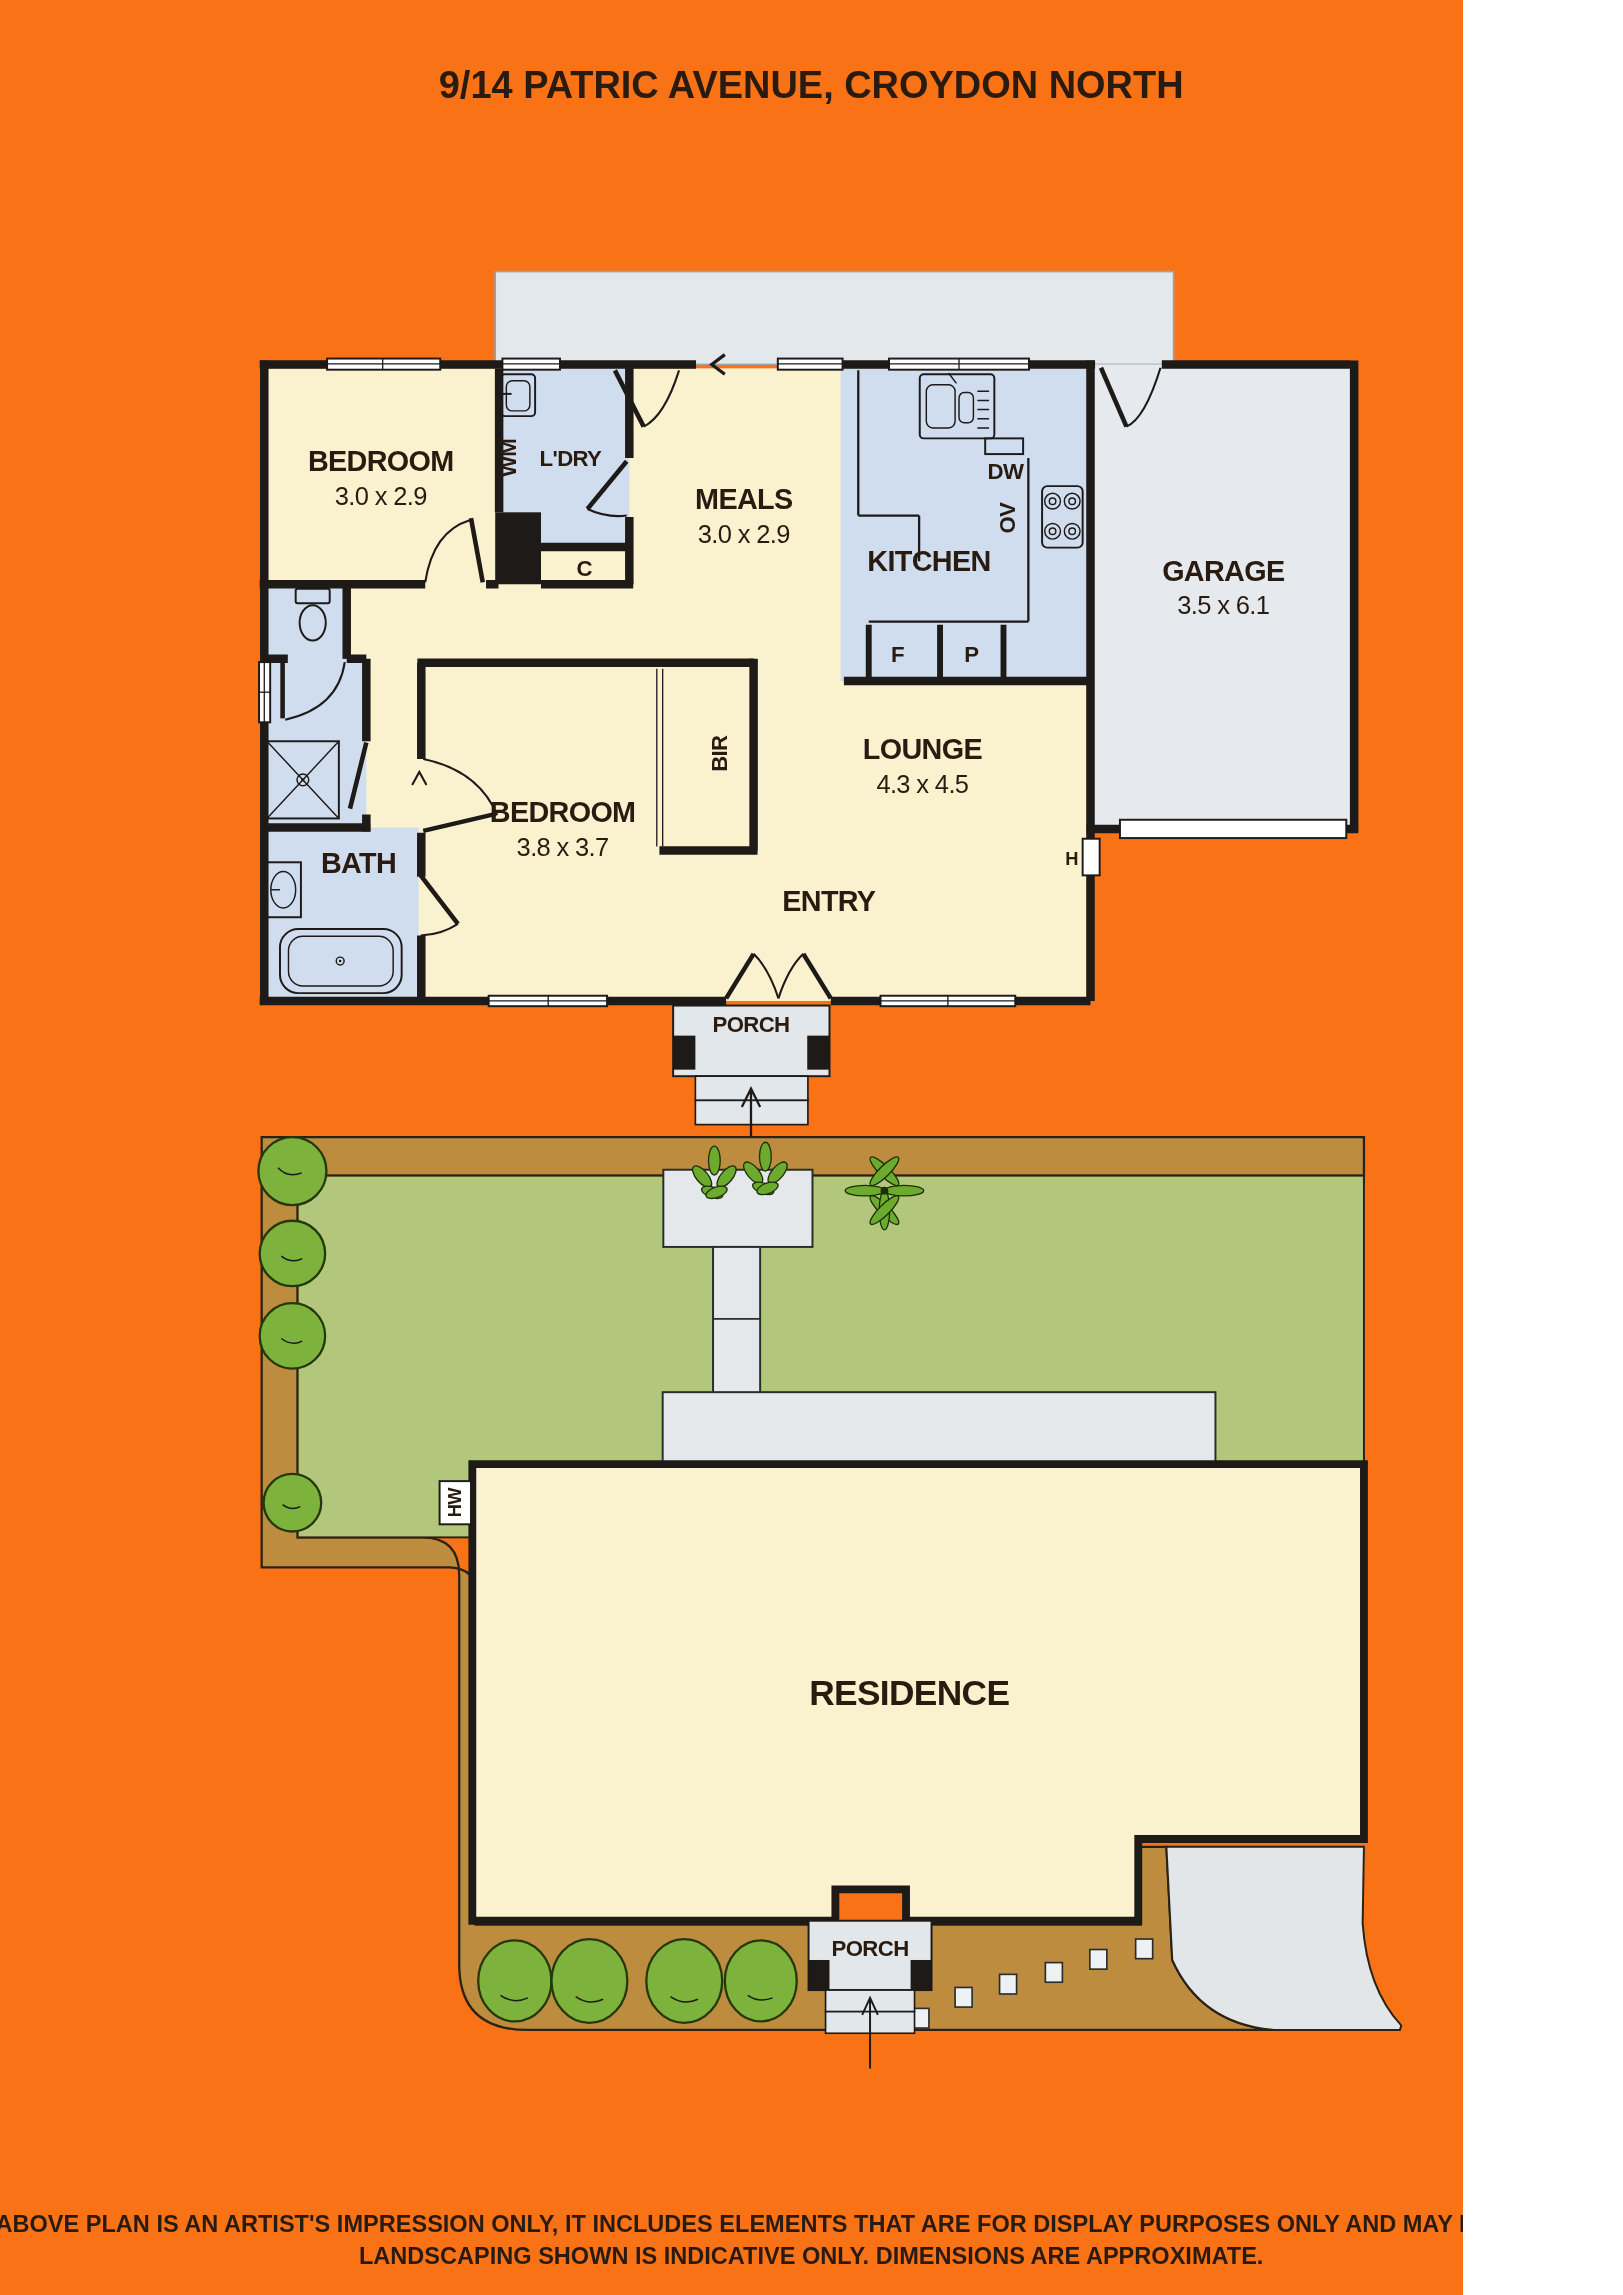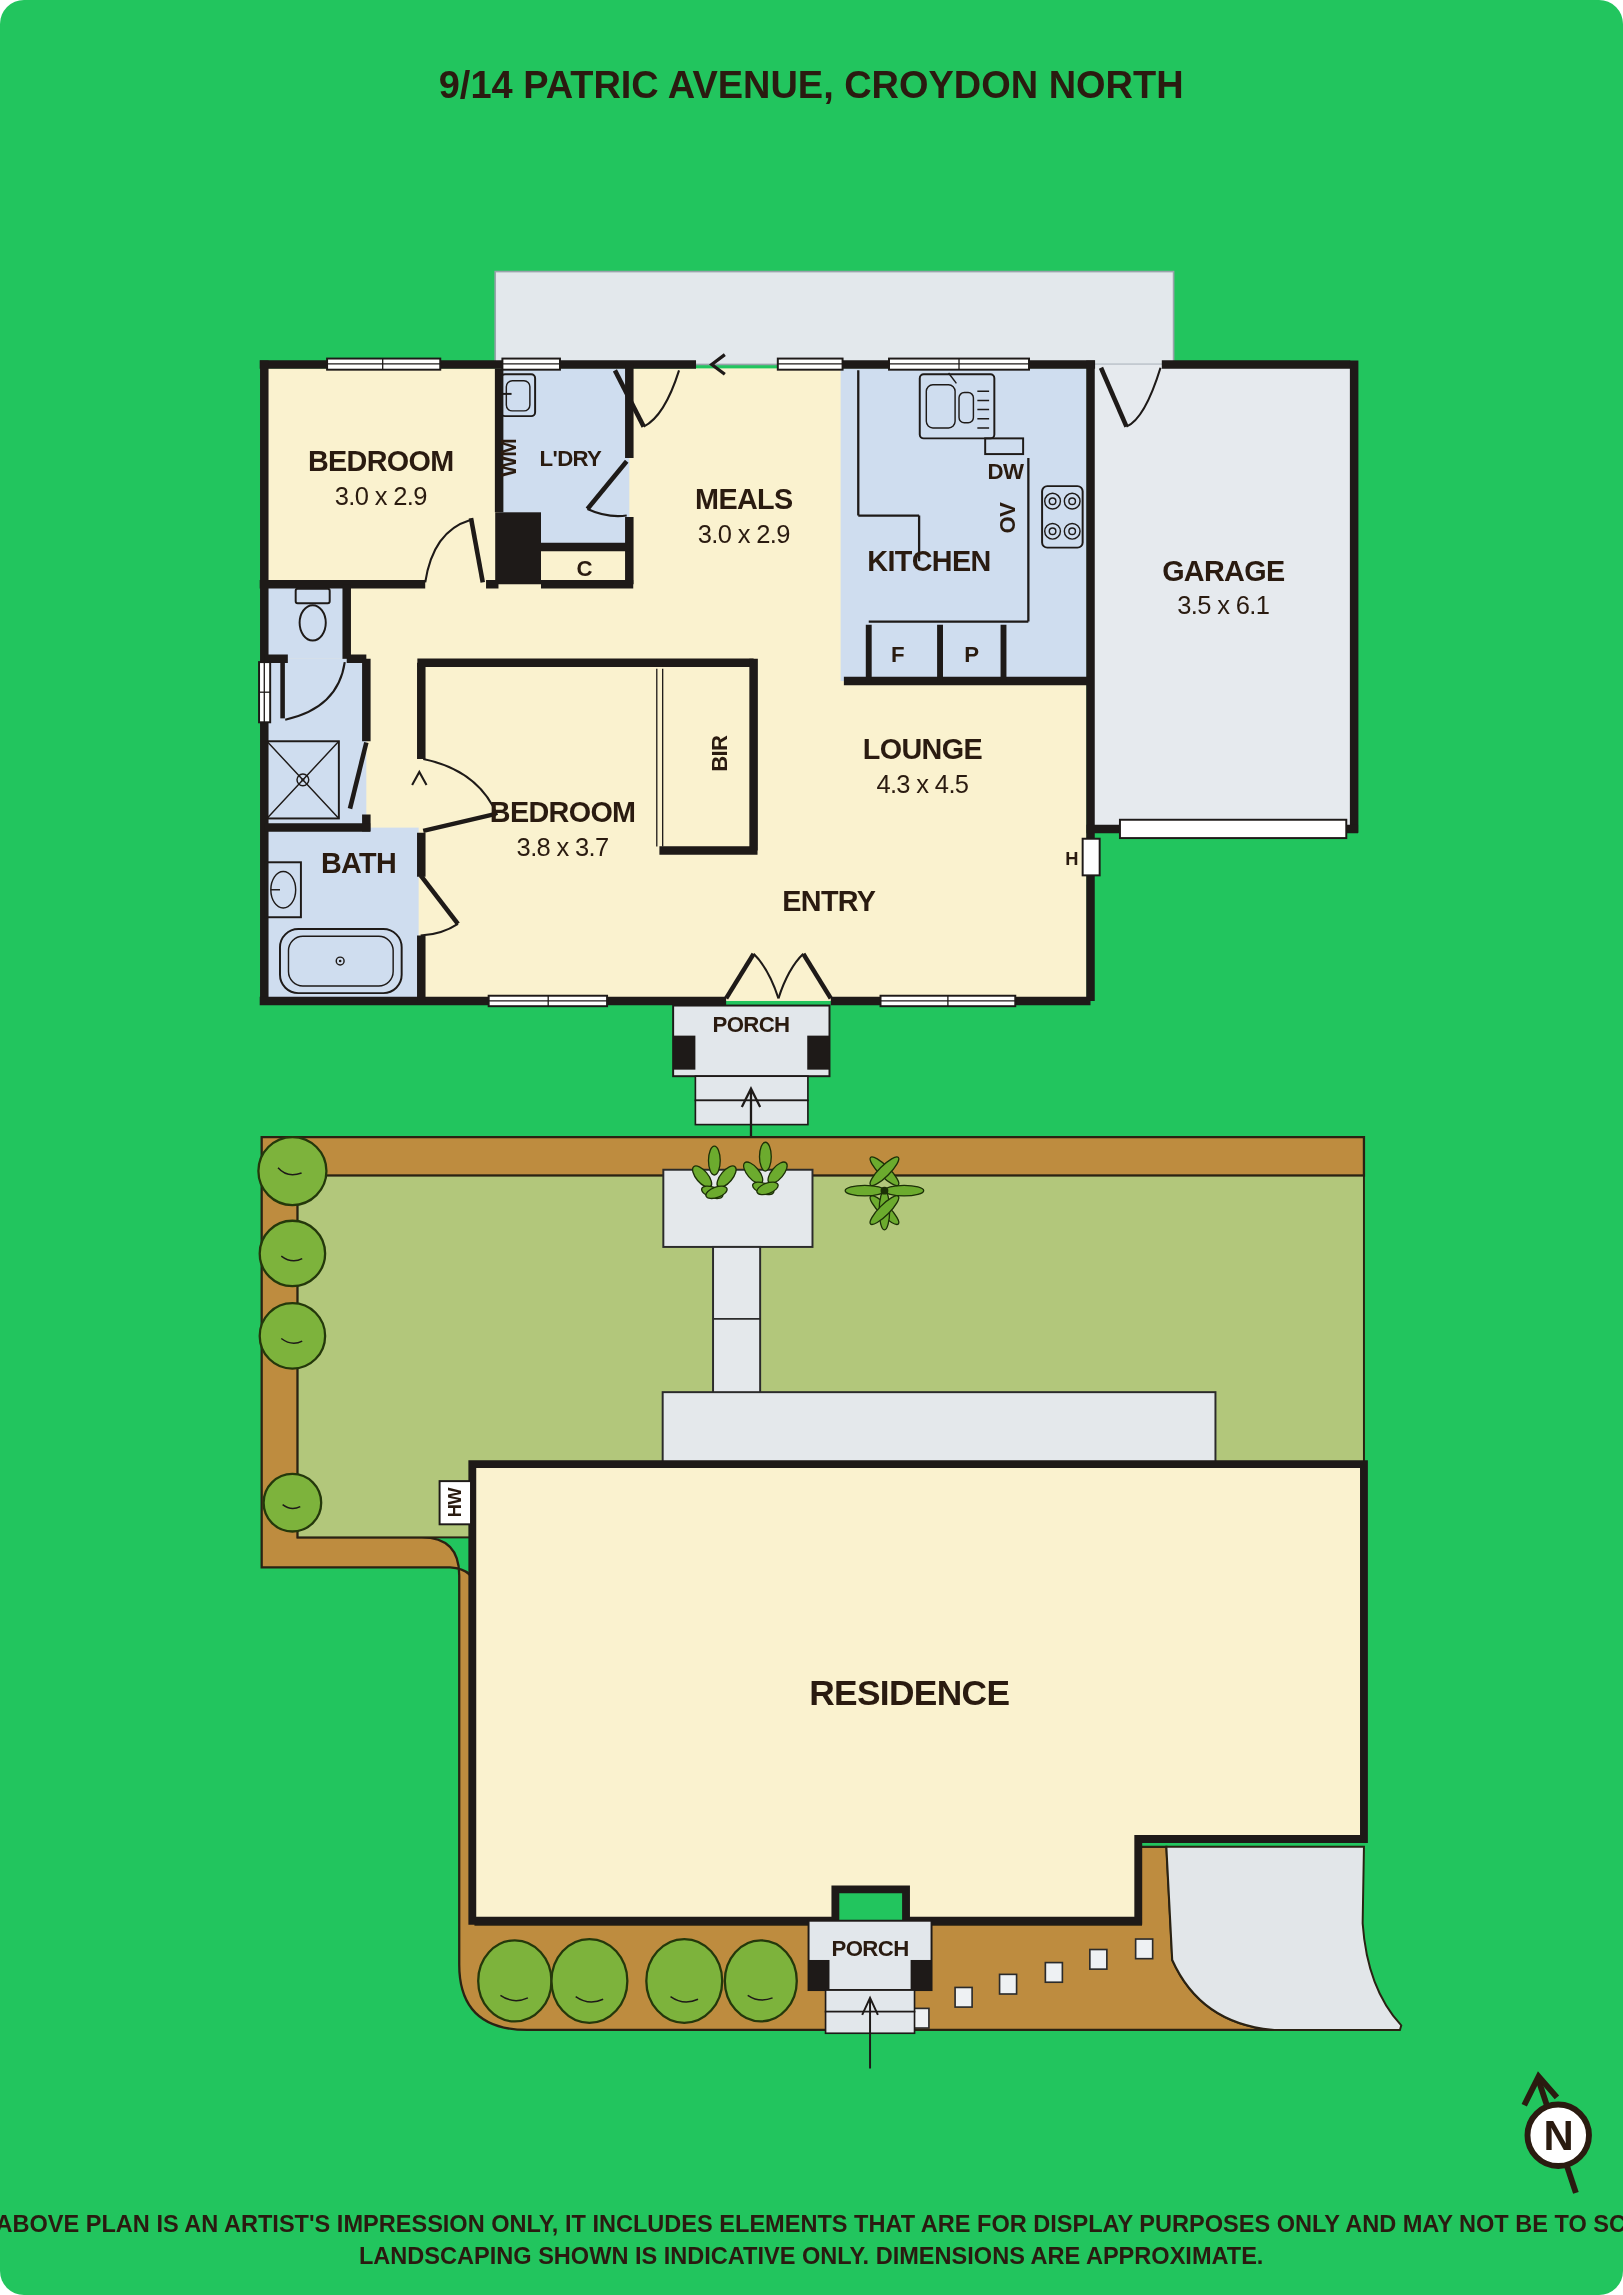--- a/index.html
+++ b/index.html
@@ -1,16 +1,16 @@
 <!DOCTYPE html>
 <html style="font-size:10.5px"><head>
 <meta charset="utf-8">
 <style>
   html,body{margin:0;padding:0;background:#ffffff;}
-  #page{position:relative;width:1623px;height:2295px;background:#22c55e;overflow:hidden;border-radius:24px;}
+  #page{position:relative;width:1463px;height:2295px;background:#f97316;overflow:hidden;}
   svg{display:block;}
   text{font-family:"Liberation Sans","DejaVu Sans",sans-serif;fill:#2A1B10;letter-spacing:-1px;}
   .title{font-size:58px;font-weight:700;text-anchor:middle;letter-spacing:0px;}
   .room{font-size:44px;font-weight:700;text-anchor:middle;}
   .dims{font-size:39px;font-weight:400;text-anchor:middle;}
   .small{font-size:34px;font-weight:700;text-anchor:middle;}
   .tiny{font-size:28px;font-weight:700;text-anchor:middle;}
   .resid{font-size:54px;font-weight:700;text-anchor:middle;}
   .disc{font-size:36px;font-weight:700;text-anchor:middle;letter-spacing:0px;}
   .north{font-size:64px;font-weight:700;text-anchor:middle;}

